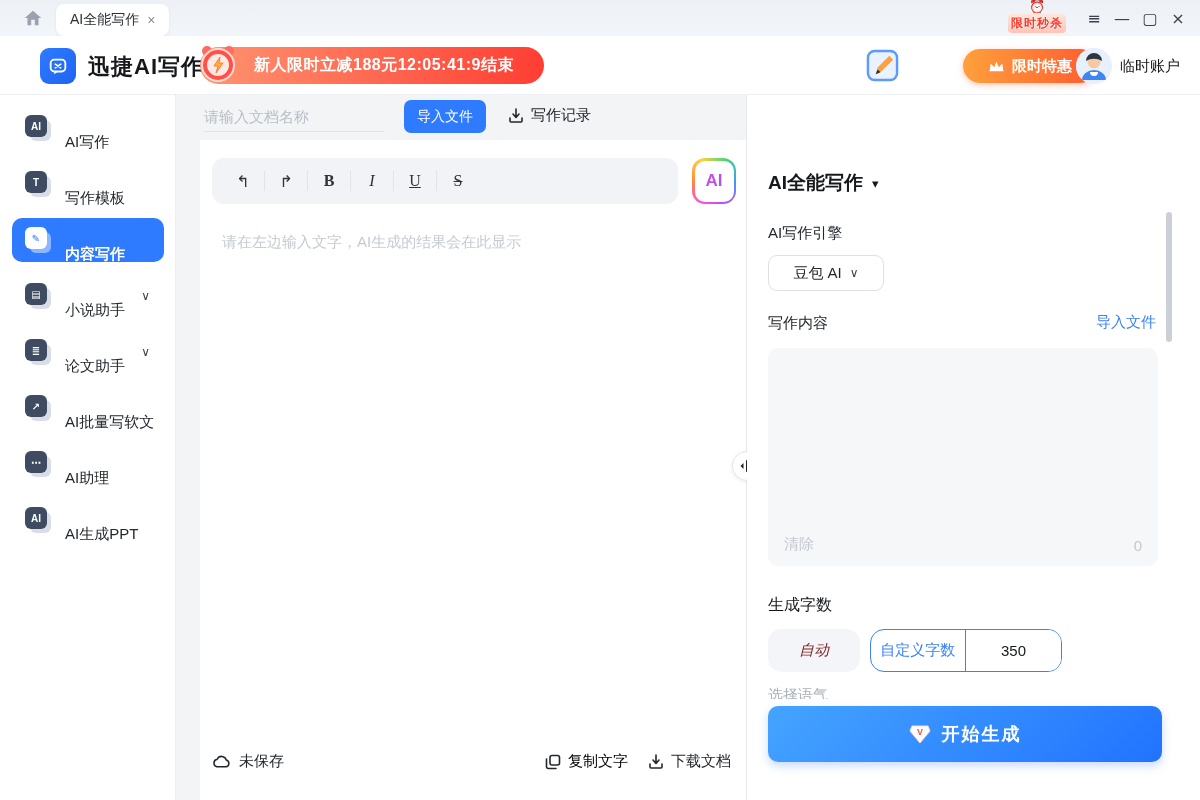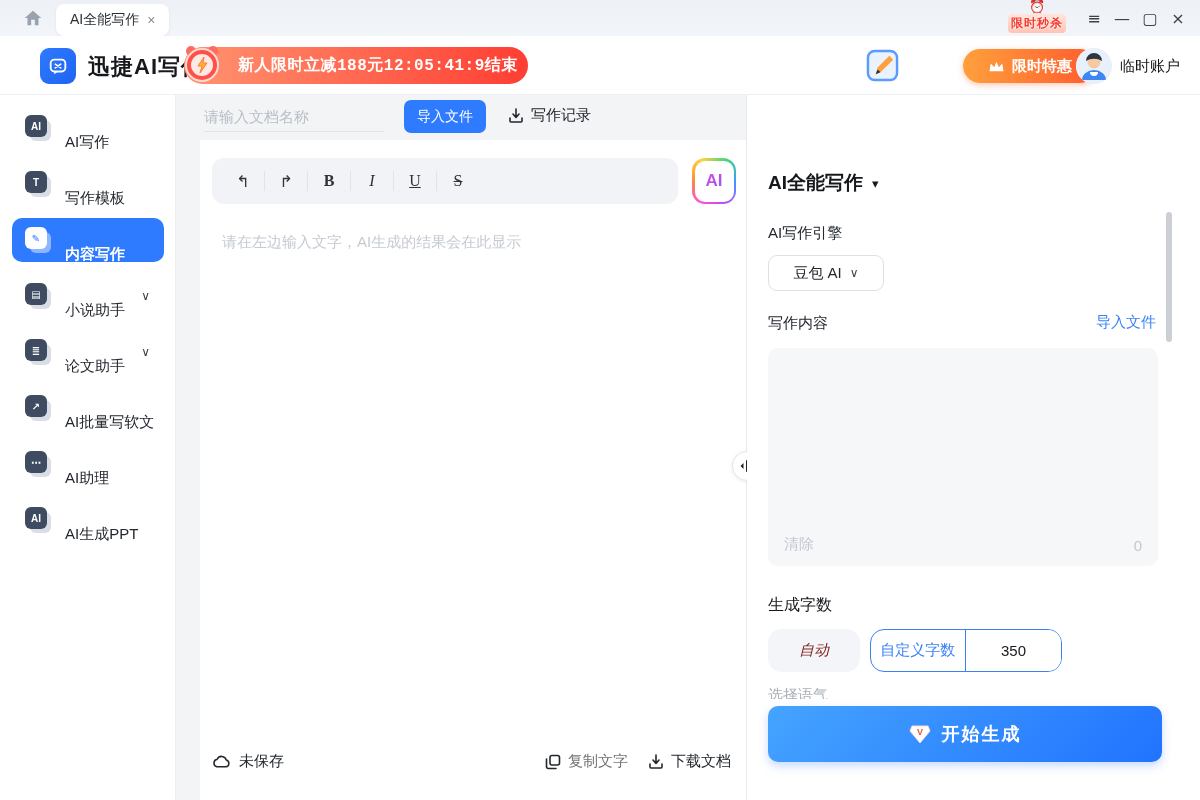--- a/index.html
+++ b/index.html
@@ -15,21 +15,21 @@
   .tab-close { font-size:14px; color:#868d98; cursor:pointer; }
   .flash-badge { left:1002px; top:1px; width:70px; height:34px; text-align:center; cursor:pointer; }
   .flash-clock { font-size:13px; line-height:12px; }
   .flash-text { display:inline-block; font-size:12px; font-weight:bold; color:#f43b2d; background:linear-gradient(180deg,#ffe5da,#ffc4b6); border-radius:4px; padding:1px 3px; text-shadow:0 0 2px #fff,0 0 2px #fff; letter-spacing:1px; }
   .winbtn { top:6px; width:24px; height:24px; display:flex; align-items:center; justify-content:center; font-size:16px; color:#3c424b; cursor:pointer; font-family:"DejaVu Sans",sans-serif; }
 
   
   .header { left:0; top:36px; width:1200px; height:59px; background:#fff; border-bottom:1px solid #eef0f4; }
   .logo-box { left:40px; top:48px; width:36px; height:36px; border-radius:9px; background:linear-gradient(135deg,#2e7bff,#1f63f2); display:flex; align-items:center; justify-content:center; }
   .logo-text { left:88px; top:52px; font-size:22px; font-weight:bold; color:#16181c; letter-spacing:1px; }
-  .promo { left:184px; top:47px; width:344px; height:37px; border-radius:19px; background:linear-gradient(90deg,#ff9470,#ff3e33); display:flex; align-items:center; padding-left:54px; cursor:pointer;font-family:Liberation Mono, monospace; }
+  .promo { left:200px; top:47px; width:344px; height:37px; border-radius:19px; background:linear-gradient(90deg,#ff9470,#ff3e33); display:flex; align-items:center; padding-left:54px; cursor:pointer; }
   .promo-text { color:#fff; font-size:16px; font-weight:bold; letter-spacing:.5px; }
   .promo-clock { left:-5px; top:-6px; width:46px; height:46px; }
   .notepad { left:866px; top:49px; width:33px; height:33px; cursor:pointer; }
   .deal-btn { left:922px; top:49px; width:134px; height:34px; border-radius:17px; background:linear-gradient(90deg,#ffa03c,#ff5b2e); display:flex; align-items:center; justify-content:center; gap:7px; cursor:pointer; box-shadow:0 2px 6px rgba(255,100,50,.35);margin-left:41px; }
   .deal-label { color:#fff; font-size:15px; font-weight:bold; }
   .avatar { left:1076px; top:48px; width:36px; height:36px; border-radius:50%; overflow:hidden; background:#eaf3fd; cursor:pointer; }
   .account { left:1120px; top:57px; font-size:15px; color:#16181c; cursor:pointer; }
 
   
   .sidebar { left:0; top:95px; width:176px; height:705px; background:#fff; border-right:1px solid #eceef2; padding-top:11px; }
@@ -56,21 +56,21 @@
   .fmt-btn { width:42px; height:30px; display:flex; align-items:center; justify-content:center; font-size:16px; color:#2f3338; cursor:pointer; font-family:"Liberation Serif","DejaVu Serif",serif; }
   .fmt-sans { font-family:"DejaVu Sans",sans-serif; }
   .fmt-sep { width:1px; height:20px; background:#e0e3e9; }
   .u-line { text-decoration:underline; }
   .s-line { text-decoration:line-through; }
   .ai-badge { left:692px; top:158px; width:44px; height:46px; border-radius:13px; padding:2.5px; background:conic-gradient(from 210deg,#ff4fd8,#ff8a3c,#ffd23c,#42d77d,#3c9cff,#b44dff,#ff4fd8); cursor:pointer; }
   .ai-badge-inner { width:100%; height:100%; border-radius:10px; background:#fff; display:flex; align-items:center; justify-content:center; font-size:17px; font-weight:bold; background-clip:padding-box; }
   .ai-badge-text { background:linear-gradient(135deg,#e545e0,#8b5cf6); -webkit-background-clip:text; background-clip:text; color:transparent; }
   .editor-ph { left:222px; top:233px; font-size:15px; color:#c5cad3; }
   .save-row { left:212px; top:752px; display:flex; align-items:center; gap:8px; font-size:15px; color:#23272e; }
-  .copy-row { left:545px; top:752px; display:flex; align-items:center; gap:7px; font-size:15px; color:#737373; cursor:pointer; }
+  .copy-row { left:545px; top:752px; display:flex; align-items:center; gap:7px; font-size:15px; color:#000000; cursor:pointer; }
   .dl-row { left:648px; top:752px; display:flex; align-items:center; gap:7px; font-size:15px; color:#23272e; cursor:pointer; }
 
   
   .v-divider { left:746px; top:95px; width:1px; height:705px; background:#e7e9ee; }
   .split-handle { left:732px; top:451px; width:30px; height:30px; border-radius:50%; background:#fff; border:1px solid #e3e6ea; display:flex; align-items:center; justify-content:center; cursor:col-resize; box-shadow:0 1px 4px rgba(30,40,60,.08); }
 
   
   .panel { left:747px; top:95px; width:453px; height:705px; background:#fff; }
   .panel-title { left:768px; top:170px; font-size:19px; font-weight:bold; color:#15181c; display:flex; align-items:center; gap:9px; cursor:pointer; }
   .panel-title .caret { font-size:13px; }

